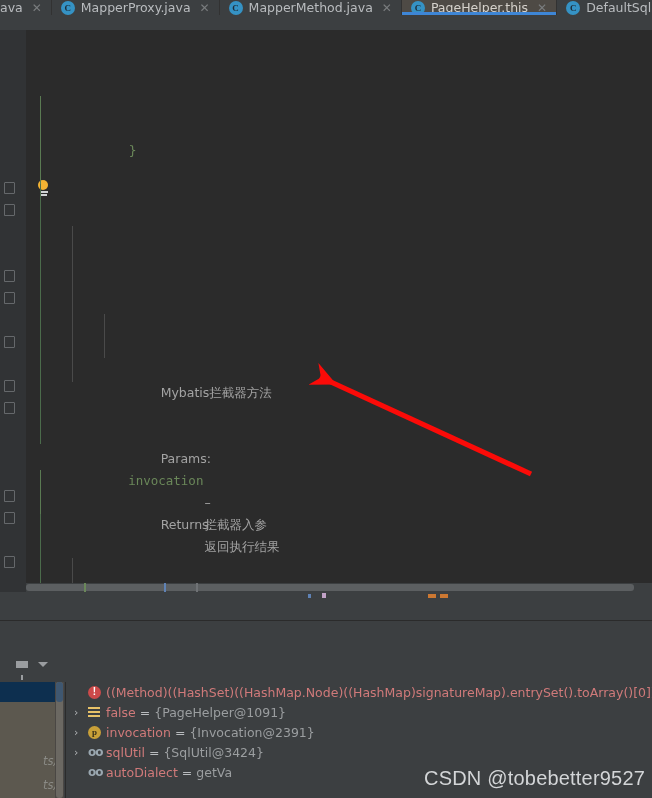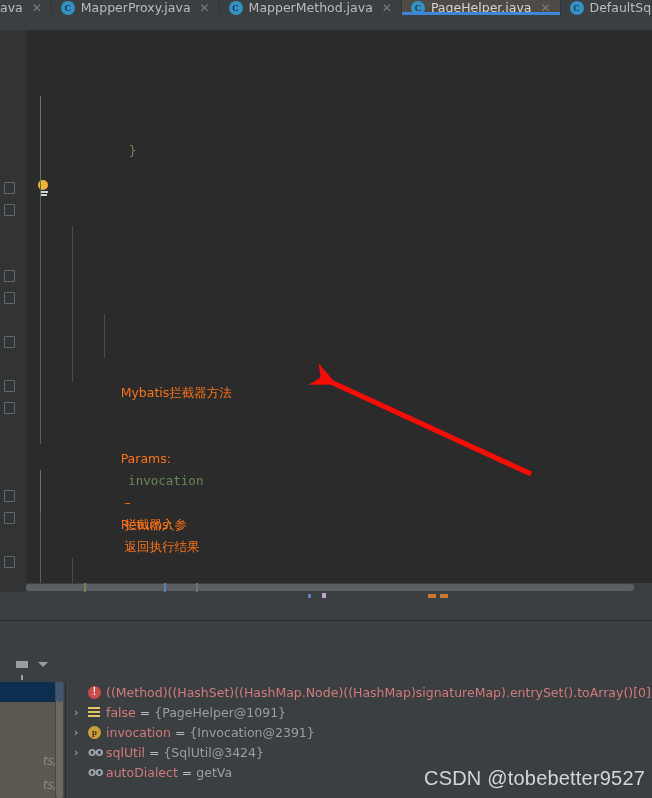--- a/index.html
+++ b/index.html
@@ -111,21 +111,21 @@
   .line { height: 22px; position: relative; padding-left: 6px; }
 
   
   .iguide {
     position: absolute;
     width: 1px;
     background: #4a4a4a;
   }
   .iguide.green { background: #4b6b4b; }
   .grn   { color: #6a8759; }
-  .doc   { color: #f97316; }
+  .doc   { color: #a3a3a3; margin-left: 40px; }
   .sel   { background: #214283; }
   .docbar {
     position: absolute;
     width: 1px;
     background: #5a7a52;
   }
 
   
   .hscroll {
     position: absolute; left: 26px; bottom: 0;
@@ -305,21 +305,21 @@
       <span>MapperProxy.java</span>
       <span class="tab-close">✕</span>
     </div>
     <div class="tab">
       <span class="tab-icon">C</span>
       <span>MapperMethod.java</span>
       <span class="tab-close">✕</span>
     </div>
     <div class="tab active">
       <span class="tab-icon">C</span>
-      <span>PageHelper.java</span>
+      <span>PageHelper.this</span>
       <span class="tab-close">✕</span>
     </div>
     <div class="tab">
       <span class="tab-icon">C</span>
       <span>DefaultSqlSession.j</span>
     </div>
   </div>
 
   <div class="editor">
 

